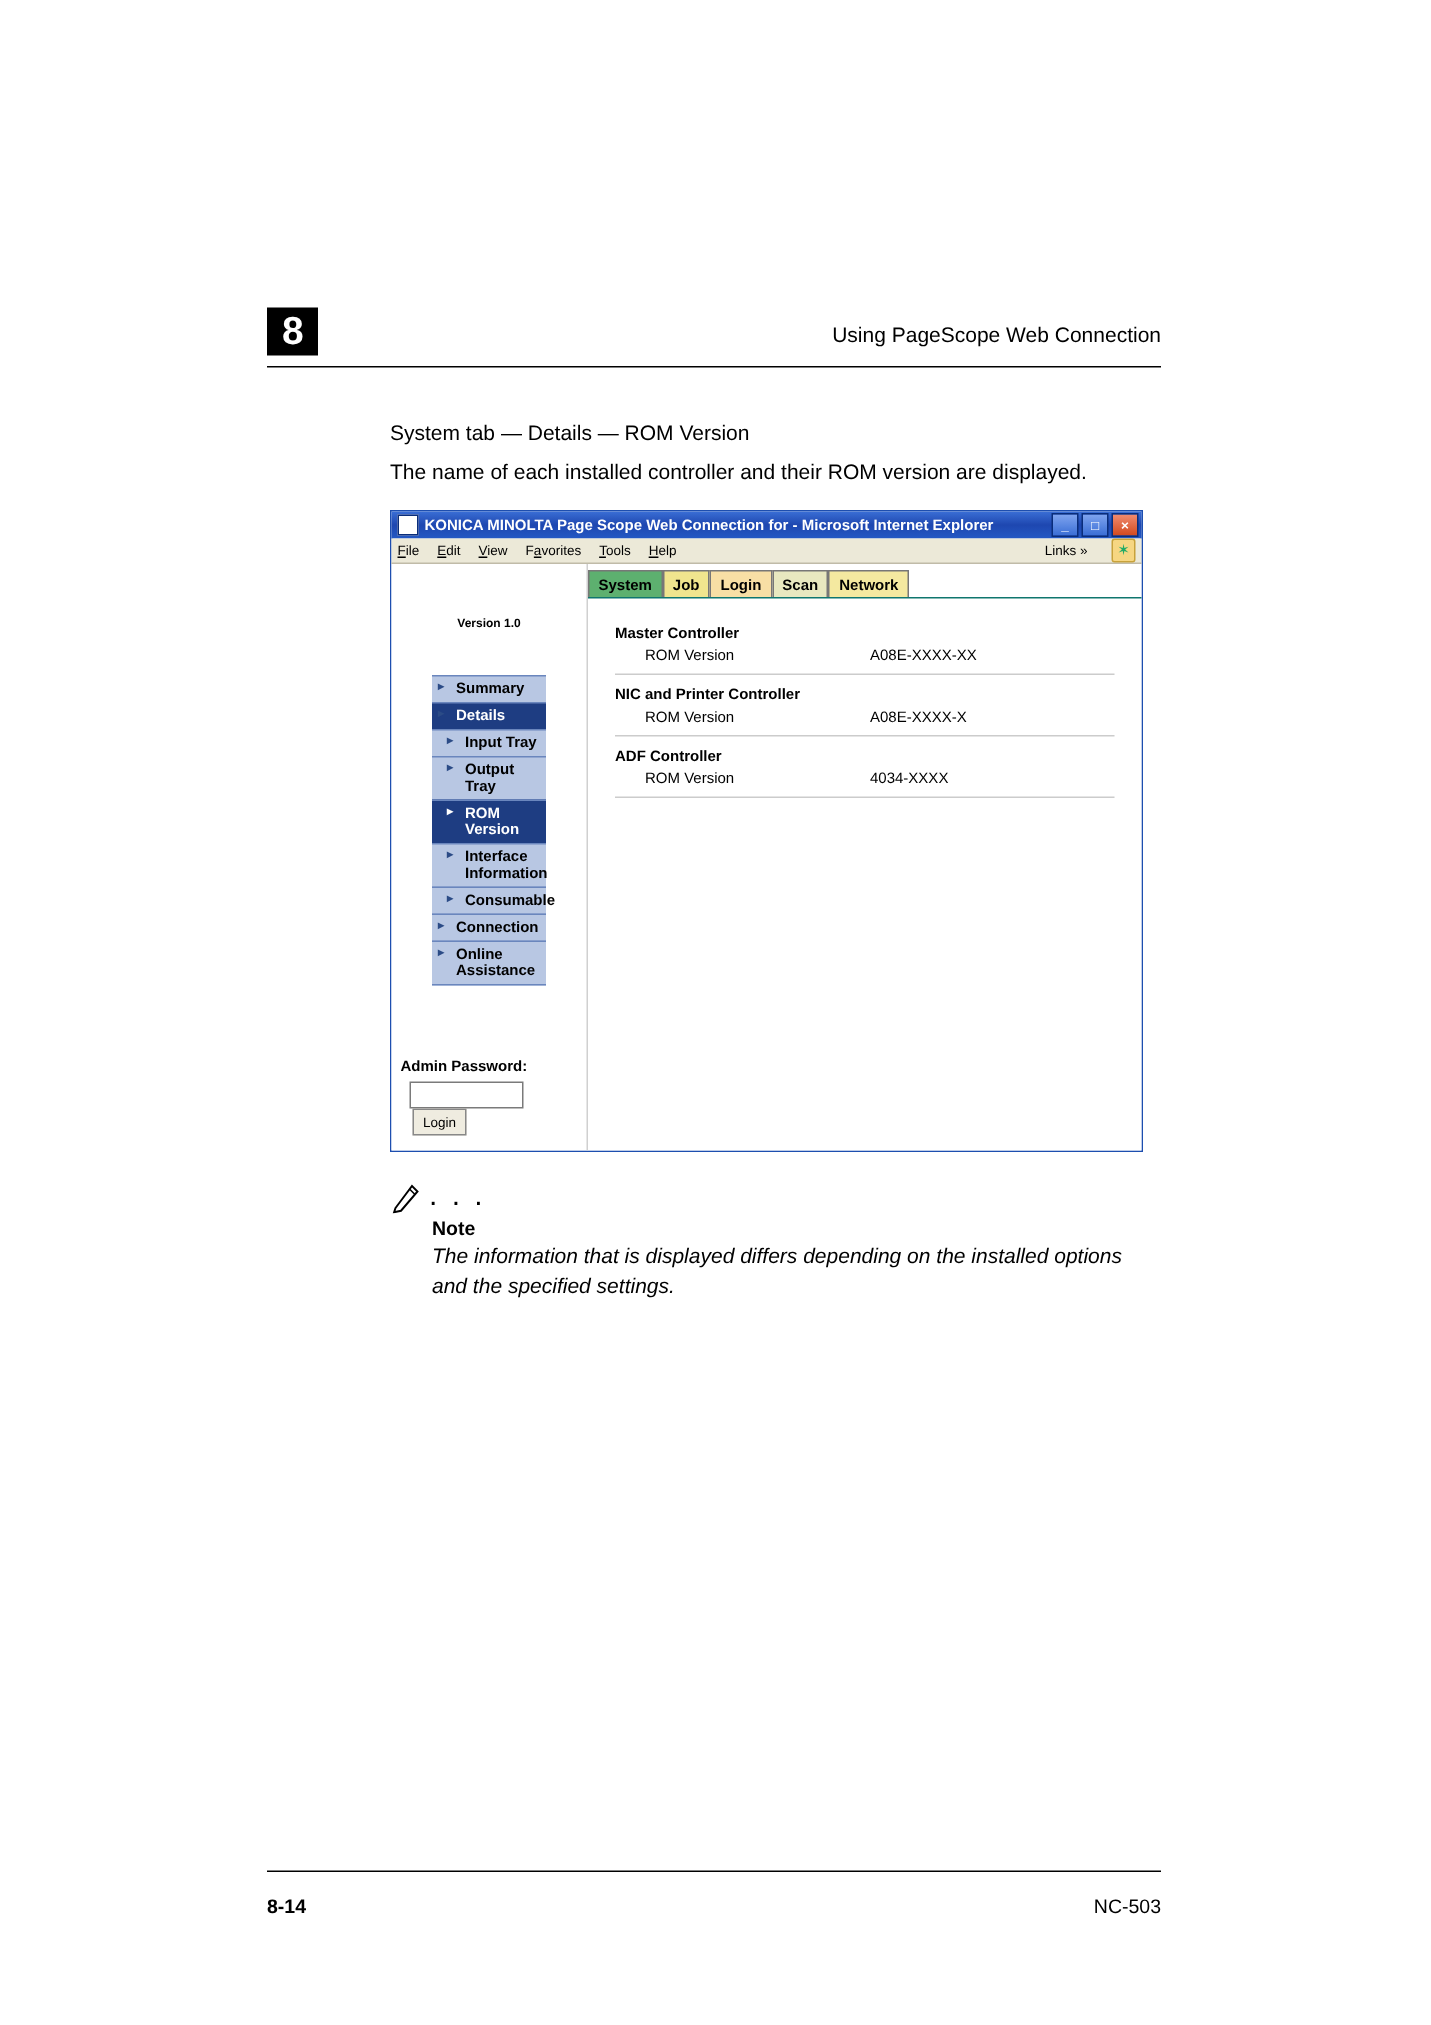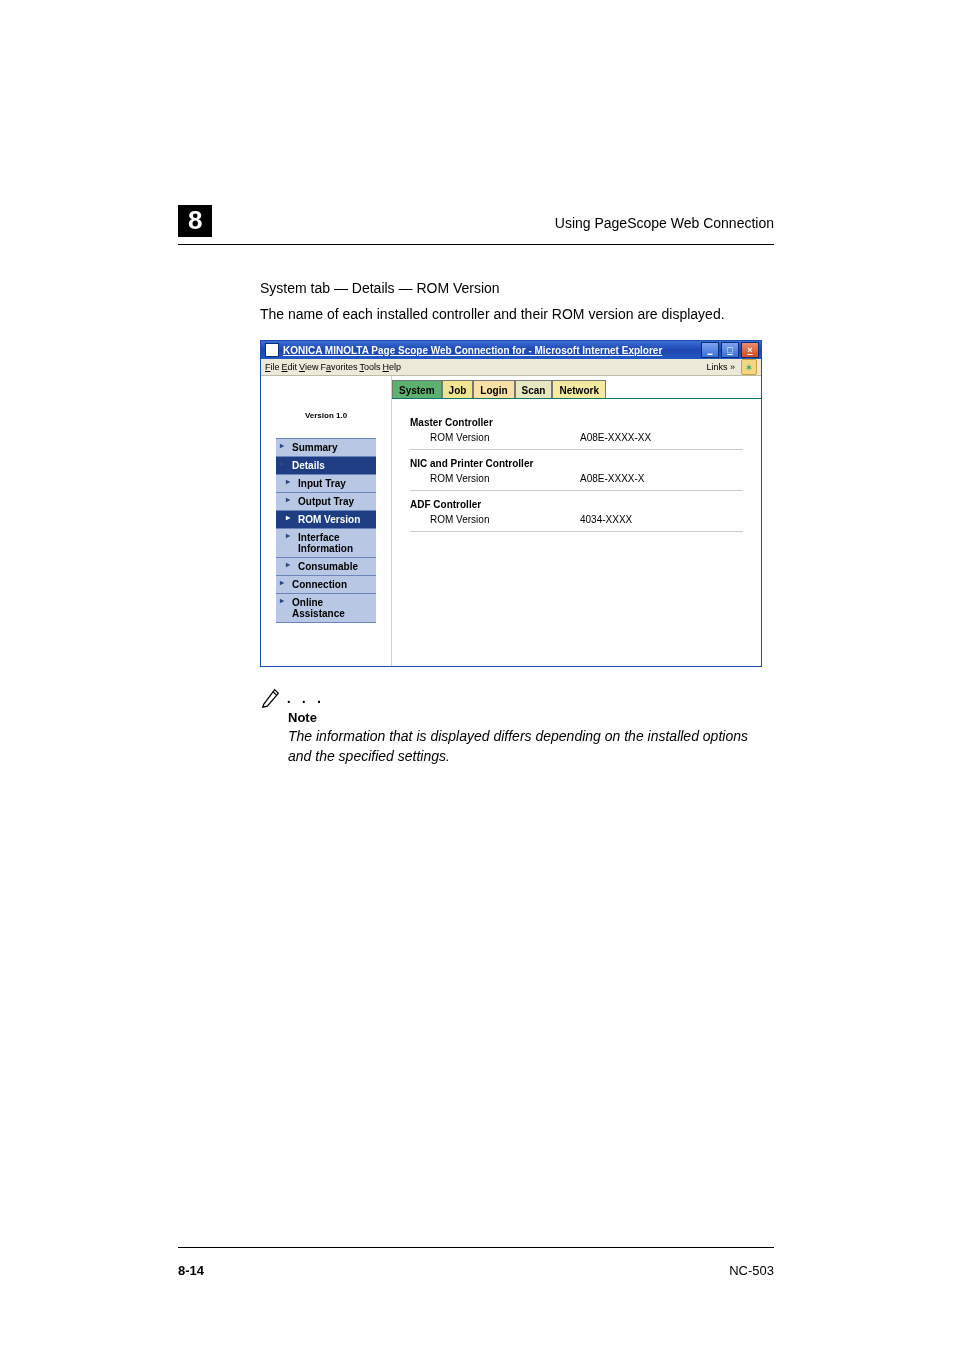--- a/index.html
+++ b/index.html
@@ -89,37 +89,36 @@
   .ie-title {
     background: linear-gradient(to bottom,#3a6ed5 0%,#1e47b0 50%,#2358c4 100%);
     color:#fff;
     display:flex;
     align-items:center;
     height:18px;
     padding:0 2px 0 4px;
     font-size:10px;
     font-weight:bold;
     white-space:nowrap;
-    text-decoration:underline;
   }
   .ie-title-text { flex:1; overflow:hidden; text-overflow:ellipsis; }
   .ie-title-icon { width:12px; height:12px; background:#fff; border:1px solid #0a2d7a; margin-right:4px; display:inline-block; }
   .win-btn { width:16px; height:14px; margin-left:2px; border:1px solid #0a2d7a; display:flex; align-items:center; justify-content:center; font-size:9px; font-weight:bold; }
   .win-min { background:linear-gradient(#7fa4ef,#3a6ed5); color:#fff; }
   .win-max { background:linear-gradient(#7fa4ef,#3a6ed5); color:#fff; }
   .win-close { background:linear-gradient(#f08b6f,#d24a1f); color:#fff; }
   .ie-menu {
     display:flex;
     align-items:center;
     height:16px;
     padding:0 4px;
     background:#ece9d8;
     color:#000;
     font-size:9px;
-    gap:2px;
+    gap:12px;
     border-bottom:1px solid #c0bba8;
   }
   .ie-menu .first-letter { text-decoration:underline; }
   .ie-menu-spacer { flex:1 }
   .ie-links { font-size:9px; }
   .ie-links::after{content:" »"}
   .ie-logo { width:14px; height:14px; margin-left:4px; background:#f6d682; border:1px solid #c8a23a; border-radius:2px; display:flex; align-items:center; justify-content:center; font-size:10px; color:#2a6; }
   
   .client {
     display:flex;
@@ -132,21 +131,21 @@
   }
   .logo-area {
     height:44px;
     display:flex;
     align-items:flex-end;
     justify-content:center;
     font-size:8px;
     font-weight:bold;
     padding-bottom:4px;
   }
-  .nav { list-style:none; margin:0; padding:15px; font-size:10px; }
+  .nav { list-style:none; margin:12px; padding:15px; font-size:10px; }
   .nav li { padding:3px 6px 3px 16px; border-top:1px solid #6a86bd; border-bottom:1px solid #6a86bd; margin-top:-1px; background:#b8c7e3; color:#000; font-weight:bold; cursor:pointer; position:relative;}
   .nav li::before{ content:"▸"; position:absolute; left:4px; top:2px; font-size:8px; color:#2b4b86;}
   .nav li.sub { background:#b8c7e3; font-weight:bold; padding-left:22px;}
   .nav li.sub::before{ content:"▸"; left:10px; color:#2b4b86; }
   .nav li.dark { background:#1e3d82; color:#fff; }
   .nav li.dark.sub::before{ color:#fff }
   .admin-box { padding:22px 6px 10px 6px; font-size:10px; font-weight:bold;}
   .admin-box input[type=text]{ width:70px; height:14px; border:1px solid #7a7a7a; font-size:10px; vertical-align:middle;}
   .admin-box button{ font-size:9px; height:18px; padding:0 6px; vertical-align:middle; margin-left:2px; border:1px solid #888; background:#efece0; cursor:pointer;}
   .right-col { flex:1; background:#fff; }
@@ -224,20 +223,27 @@
             <li>Summary</li>
             <li class="dark">Details</li>
             <li class="sub">Input Tray</li>
             <li class="sub">Output Tray</li>
             <li class="dark sub">ROM Version</li>
             <li class="sub">Interface Information</li>
             <li class="sub">Consumable</li>
             <li>Connection</li>
             <li>Online Assistance</li>
           </ul>
+          <div class="admin-box">
+            <div>Admin Password:</div>
+            <div style="margin-top:4px; text-align:left; padding-left:6px;">
+              <input type="text" style="">
+              <button>Login</button>
+            </div>
+          </div>
         </div>
 
         <div class="right-col">
           <div class="tab-row">
             <div class="tab active">System</div>
             <div class="tab job">Job</div>
             <div class="tab print">Login</div>
             <div class="tab scan">Scan</div>
             <div class="tab net">Network</div>
           </div>

